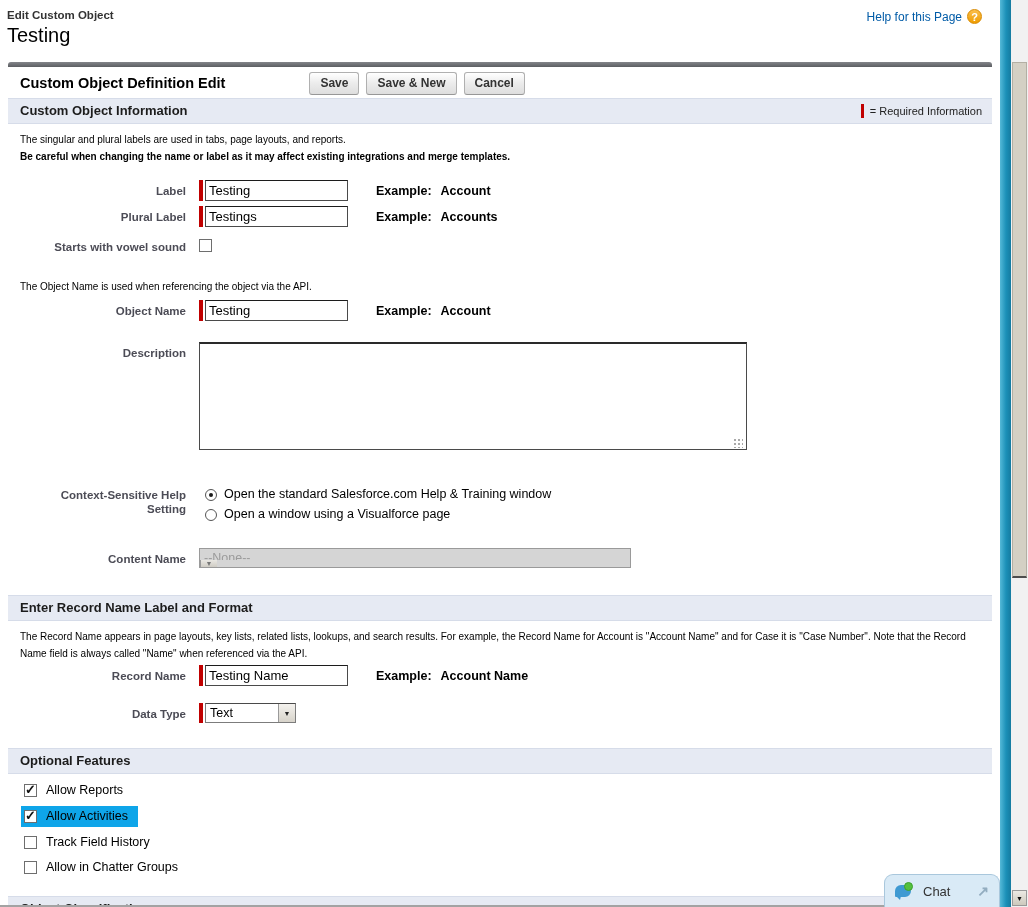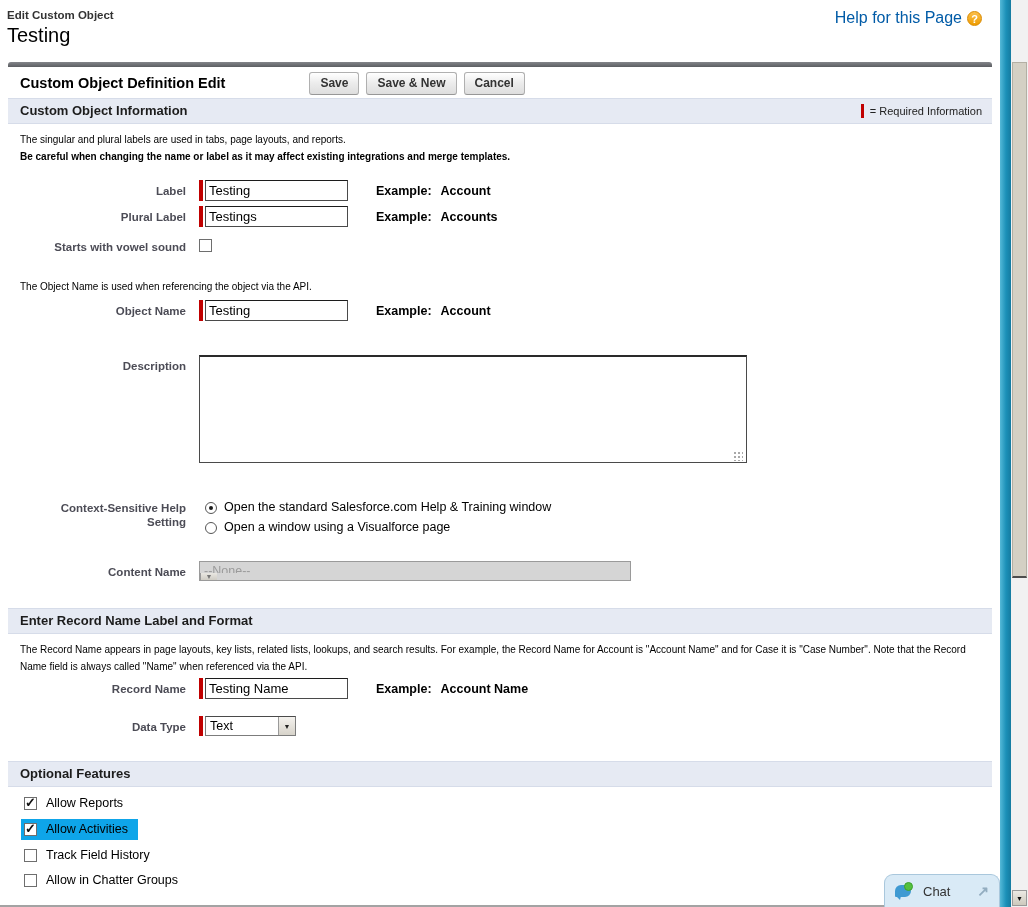--- a/index.html
+++ b/index.html
@@ -4,21 +4,21 @@
 <style>
   * { margin:0; padding:0; box-sizing:border-box; }
   body { font-family:"Liberation Sans", sans-serif; background:#fff; }
   .viewport { position:relative; width:1028px; height:907px; overflow:hidden; background:#fff; }
 
   
   .page-header { position:relative; padding:9px 0 0 7px; height:54px; }
   .breadcrumb { font-size:11.5px; font-weight:bold; color:#333; }
   .page-title { font-size:20px; color:#000; margin-top:3px; font-weight:400; }
   .help-link-wrap { position:absolute; top:9px; right:46px; display:flex; align-items:center; cursor:pointer; }
-  .help-link { font-size:16px; color:#015ba7; text-decoration:none; }
+  .help-link { font-size:12px; color:#015ba7; text-decoration:none; }
   .help-icon { display:inline-block; width:15px; height:15px; margin-left:5px; border-radius:50%;
     background:linear-gradient(#fbbf4d,#ef9d00); border:1px solid #d98a00; color:#fff;
     font-size:11px; font-weight:bold; text-align:center; line-height:14px; }
 
   
   .content-box { position:absolute; left:8px; top:62px; width:984px; background:#fff; }
   .top-bar { height:5px; background:linear-gradient(#83858a,#5d5f63); border-radius:3px 3px 0 0; }
   .toolbar-row { display:flex; align-items:center; padding:5px 12px 4px; height:31px; }
   .toolbar-title { font-size:14.5px; font-weight:bold; color:#000; }
   .toolbar-buttons { margin-left:84px; display:flex; }
@@ -75,21 +75,21 @@
 
   
   .cb-row { display:flex; align-items:center; margin:0 0 6px 16px; cursor:pointer; }
   .cb { width:13px; height:13px; background:#fff; border:1px solid #6e6e6e; position:relative; flex:none; }
   .cb.on::after { content:"✓"; position:absolute; left:0px; top:-3px; font-size:13px; font-weight:bold; color:#111; }
   .cb-label { font-size:12.5px; color:#000; margin-left:9px; line-height:19px; }
   .hl { background:#0ea5e9; padding:1px 10px 1px 3px; margin-left:-3px; display:flex; align-items:center; }
 
   
   .mt15 { margin-top:15px; } .mt9 { margin-top:9px; } .mt24 { margin-top:24px; }
-  .mt5 { margin-top:5px; } .mt22 { margin-top:34px; } .mt30 { margin-top:30px; }
+  .mt5 { margin-top:5px; } .mt22 { margin-top:21px; } .mt30 { margin-top:30px; }
   .mt6 { margin-top:22px; } .mt3 { margin-top:3px; } .mt17 { margin-top:17px; }
   .pb22 { padding-bottom:22px; } .pb20 { padding-bottom:20px; } .pb13 { padding-bottom:13px; }
   .rows-top { margin-top:7px; }
 
   
   .teal-strip { position:absolute; left:1000px; top:0; width:11px; height:907px;
     background:linear-gradient(90deg,#55b9d8,#1b90b8 55%,#157ba0); z-index:5; }
   .scrollbar { position:absolute; left:1011px; top:0; width:17px; height:907px; background:#f1f1f1; z-index:5; }
   .sb-thumb { position:absolute; left:1px; top:62px; width:15px; height:516px; background:#d4d0c4;
     border:1px solid #b3afa3; border-bottom:2px solid #4d4d4d; cursor:pointer; }

